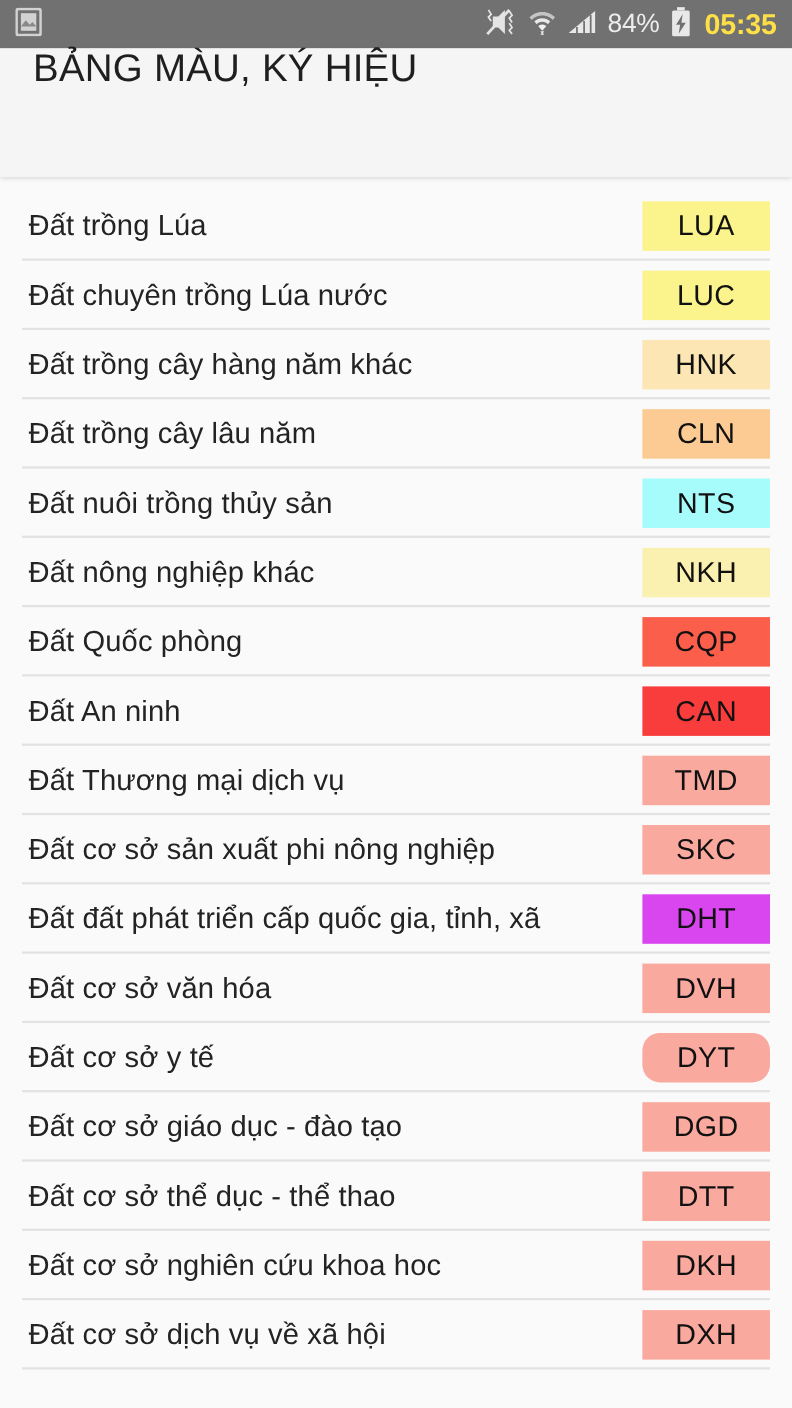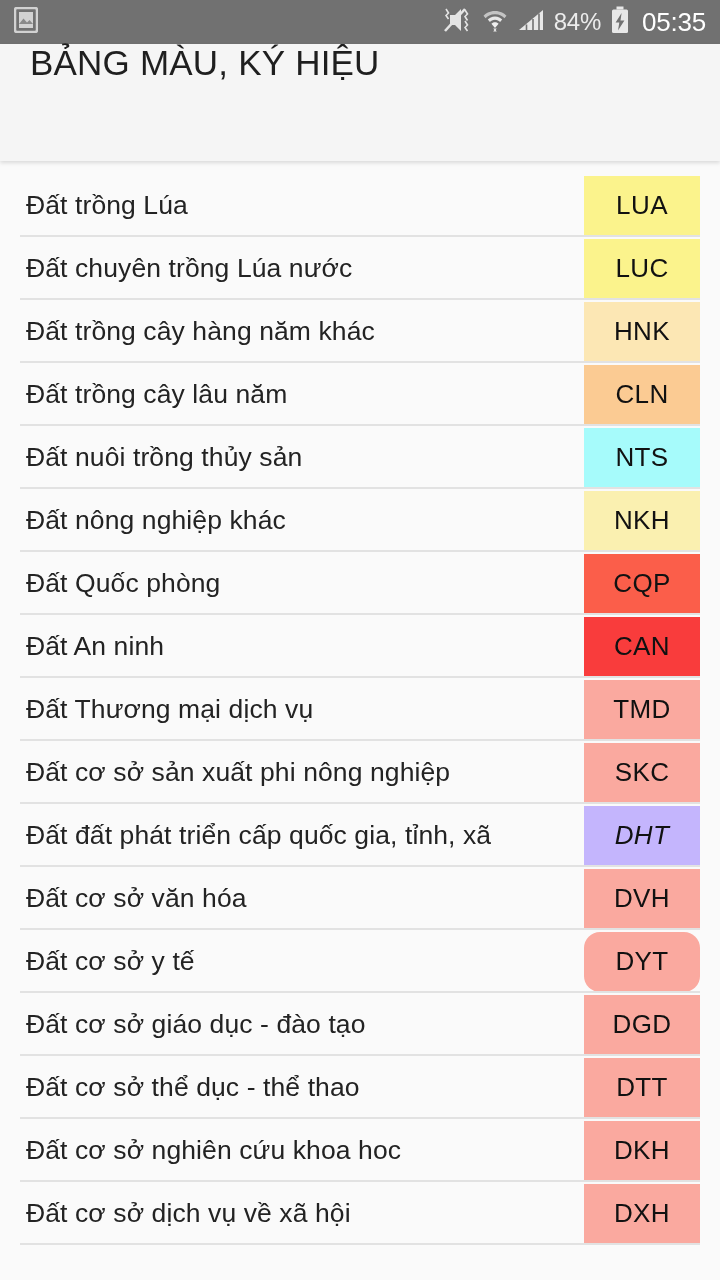--- a/index.html
+++ b/index.html
@@ -42,24 +42,24 @@
   .battery-pct {
     font-size: 24px;
     letter-spacing: -0.3px;
     color: #ECECEC;
     line-height: 1;
     font-weight: 400;
   }
   .clock {
     font-size: 26px;
     letter-spacing: -0.2px;
-    color: #ffffff;
+    color: #fde047;
     line-height: 1;
     margin-left: 3px;
-    font-weight: 400;
+    font-weight: 700;
   }
 
   
   .app-bar {
     height: 117px;
     background: #F5F5F5;
     display: flex;
     align-items: flex-start;
     padding-left: 30px;
     box-shadow: 0 2px 4px rgba(0,0,0,0.13);
@@ -101,21 +101,21 @@
     font-size: 26.5px;
     color: #232323;
     font-weight: 400;
     line-height: 1.15;
     white-space: nowrap;
     overflow: hidden;
     letter-spacing: 0.1px;
   }
   .row-badge {
     width: 116px;
-    height: 60px;
+    height: 45px;
     display: flex;
     align-items: center;
     justify-content: center;
     font-size: 26px;
     color: #111111;
     font-weight: 400;
     letter-spacing: 0.4px;
     flex: 0 0 116px;
     margin-left: 8px;
   }
@@ -212,21 +212,21 @@
     <div class="row">
       <div class="row-label">Đất Thương mại dịch vụ</div>
       <div class="row-badge" style="background: rgb(250, 169, 159);">TMD</div>
     </div>
     <div class="row">
       <div class="row-label">Đất cơ sở sản xuất phi nông nghiệp</div>
       <div class="row-badge" style="background: rgb(250, 169, 159);">SKC</div>
     </div>
     <div class="row">
       <div class="row-label">Đất đất phát triển cấp quốc gia, tỉnh, xã</div>
-      <div class="row-badge" style="background: #c4b5fd; font-style: italic;">DHT</div>
+      <div class="row-badge" style="background: #d946ef;">DHT</div>
     </div>
     <div class="row">
       <div class="row-label">Đất cơ sở văn hóa</div>
       <div class="row-badge" style="background: rgb(250, 169, 159);">DVH</div>
     </div>
     <div class="row">
       <div class="row-label">Đất cơ sở y tế</div>
       <div class="row-badge" style="background: rgb(250, 169, 159); border-radius: 16px;">DYT</div>
     </div>
     <div class="row">

